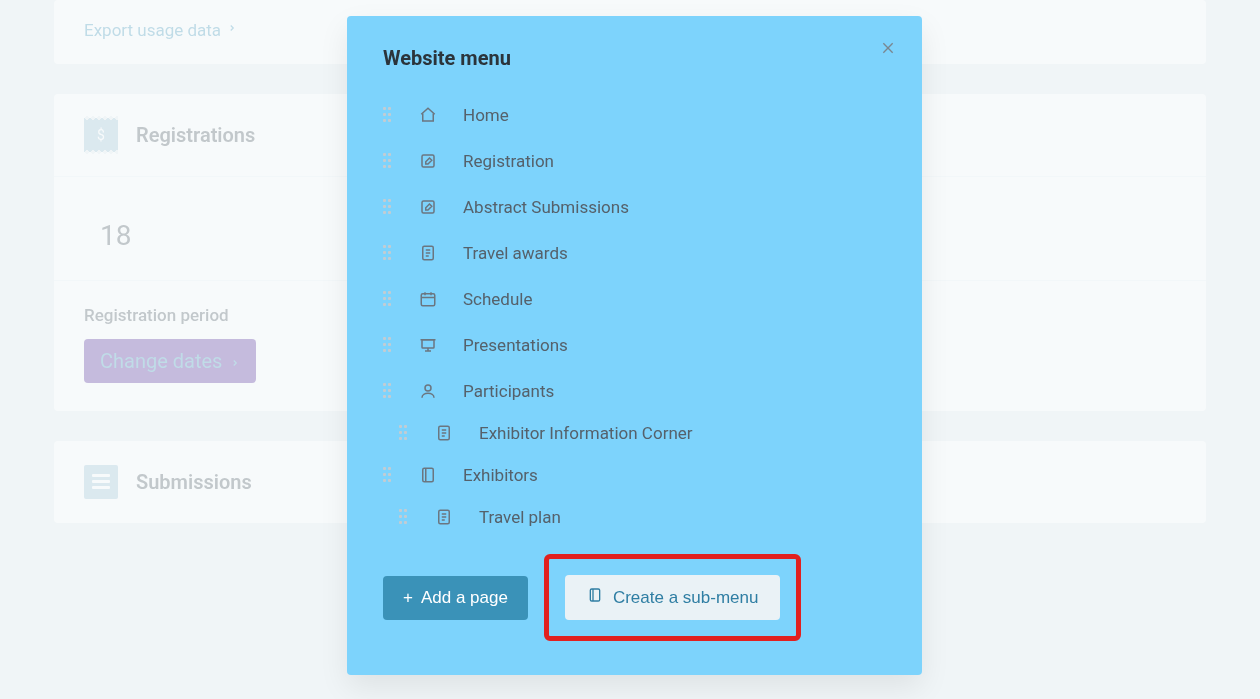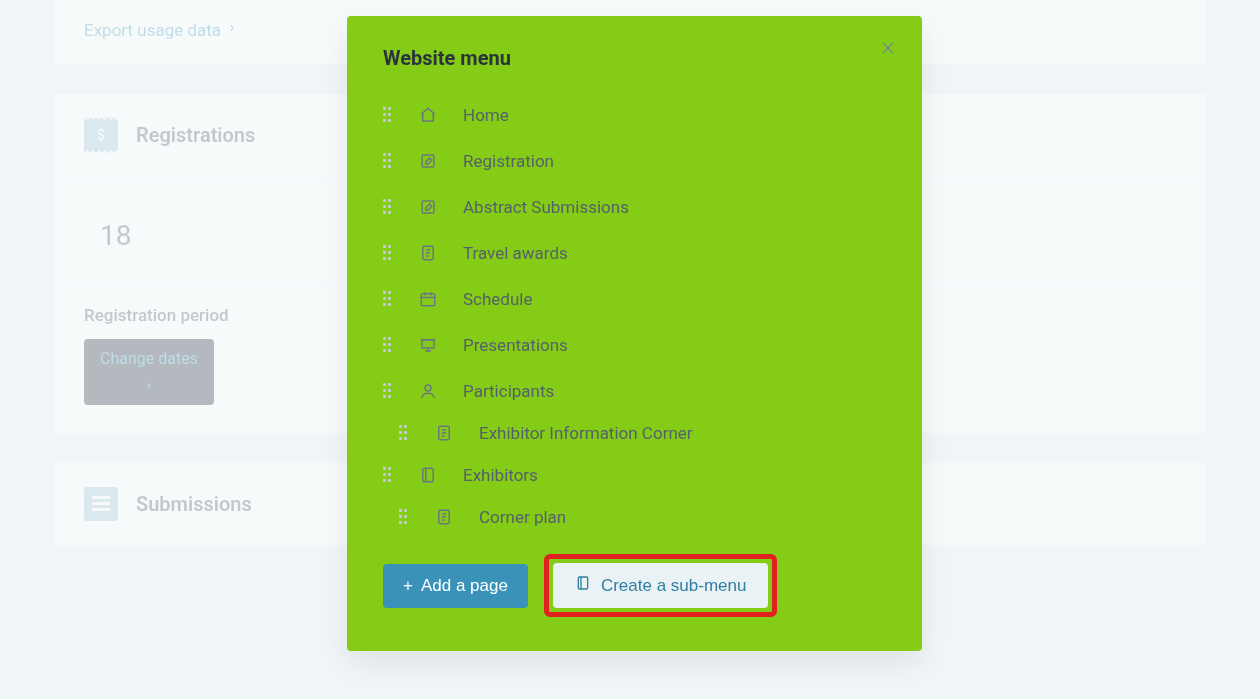--- a/index.html
+++ b/index.html
@@ -30,22 +30,22 @@
   .export-card { margin-top:0; padding:20px 30px 24px; }
   .export-link { color:#3a92b8; font-size:17px; display:inline-flex; align-items:flex-start; gap:6px;}
   .chev { font-size:14px; color:#3a92b8; }
 
   .sec-title { font-size:20px; font-weight:600; color:#404b55; }
   .label { font-size:17px; color:#5a6670; }
   .big-num { font-size:28px; color:#404b55; margin-top:18px;}
   .muted { color:#5a6670; font-size:17px; }
   .btn-light {
     display:inline-flex; align-items:center; gap:8px;
-    background:#0f172a; color:#3a92b8; font-size:16px;
-    padding:10px 16px; border-radius:4px; margin-top:14px;flex-direction:column;
+    background:#4c1d95; color:#3a92b8; font-size:20px;
+    padding:10px 16px; border-radius:4px; margin-top:14px;
   }
 
   .icon-box {
     width:34px; height:34px; display:flex; align-items:center; justify-content:center;
   }
   .reg-icon { background:#9bc1d4; color:#fff; position:relative; width:34px; height:34px;}
   .reg-icon::before, .reg-icon::after{
     content:""; position:absolute; left:0; right:0; height:4px;
     background: radial-gradient(circle at 3px 2px, #e7ecf0 2px, transparent 2px) repeat-x;
     background-size:6px 4px;
@@ -59,21 +59,21 @@
     box-shadow: 0 6px 0 #fff, 0 12px 0 #fff;
   }
 
   
   .overlay {
     position:absolute; inset:0;
     background: rgba(244,248,250,0.72);
   }
   .modal {
     position:absolute; left:347px; top:16px;
-    width:575px; background:#84cc16; border-radius:4px;
+    width:575px; background:#7dd3fc; border-radius:4px;
     padding: 30px 36px 34px;
     box-shadow: 0 12px 30px rgba(0,0,0,0.08);
   }
   .modal-title { font-size:20px; font-weight:700; color:#2b343b; }
   .close-x {
     position:absolute; top:18px; right:20px;
     width:28px; height:28px; display:flex; align-items:center; justify-content:center;
     color:#7a8790; cursor:pointer;
   }
 
@@ -99,21 +99,21 @@
     display:inline-flex; align-items:center; gap:8px;
   }
   .btn-secondary {
     background:#eaf2f6; color:#2f7ea3; font-size:17px;
     padding:12px 22px; border-radius:4px; border:none; cursor:pointer;
     display:inline-flex; align-items:center; gap:10px;
   }
   .highlight-box{
     border:5px solid #e1201f; border-radius:6px; padding:4px; display:inline-flex;
   }
-  .highlight-box .btn-secondary{ margin:0; }
+  .highlight-box .btn-secondary{ margin:12px; }
 
   .cal-mini{ width:16px; height:16px; display:inline-block;}
   .cal-mini svg{width:16px;height:16px;}
 </style>
 </head>
 <body>
 
 <div class="bg">
   <div class="card export-card" style="margin-top:0;">
     <span class="export-link">
@@ -340,21 +340,21 @@
           <span></span>
         </div>
         <span class="mi-icon">
           <svg viewBox="0 0 24 24" fill="none" stroke="currentColor" stroke-width="2">
             <rect x="5" y="3" width="14" height="18" rx="2"></rect>
             <line x1="9" y1="8" x2="15" y2="8"></line>
             <line x1="9" y1="12" x2="15" y2="12"></line>
             <line x1="9" y1="16" x2="13" y2="16"></line>
           </svg>
         </span>
-        <span>Corner plan</span>
+        <span>Travel plan</span>
       </div>
     </div>
 
   <div class="modal-actions">
     <button class="btn-primary">
       <span>+</span>
       <span>Add a page</span>
     </button>
     <span class="highlight-box">
       <button class="btn-secondary">

